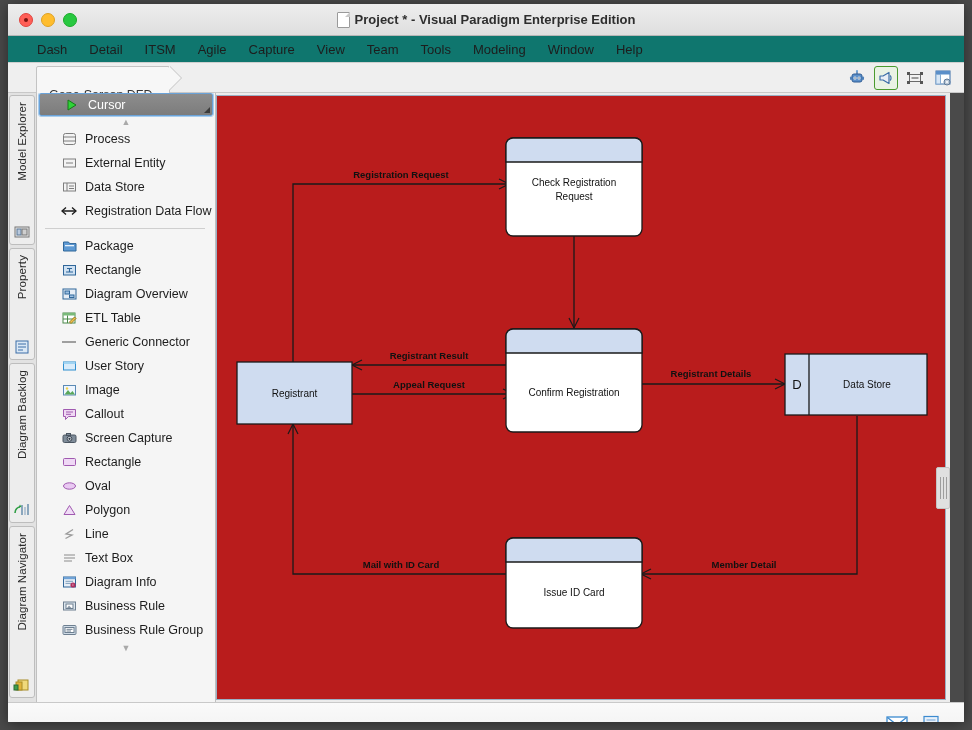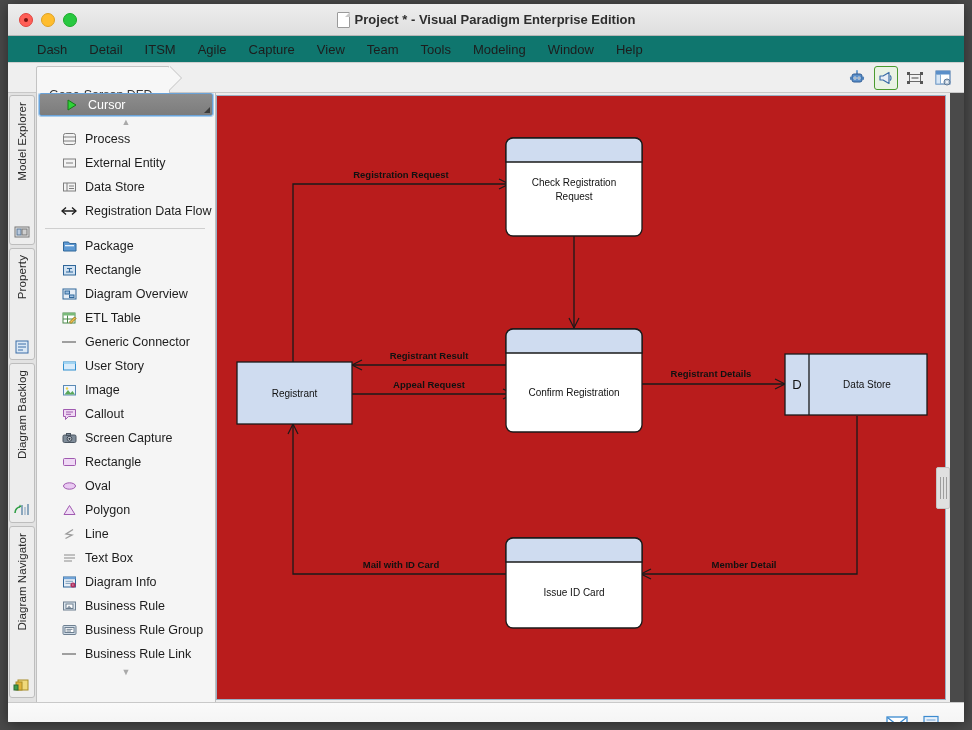--- a/index.html
+++ b/index.html
@@ -494,28 +494,20 @@
           <svg width="15" height="14" viewBox="0 0 15 14">
             <rect x="1" y="2.5" width="13" height="9" rx="1" fill="#cfdbe6" stroke="#6d7f90"></rect>
             <rect x="3" y="4.5" width="9" height="5" fill="#ffffff" stroke="#6d7f90"></rect>
             <line x1="4.5" y1="6.3" x2="10.5" y2="6.3" stroke="#6d7f90"></line>
             <line x1="4.5" y1="8" x2="9" y2="8" stroke="#6d7f90"></line>
           </svg>
         </span>
         <span>Business Rule Group</span>
       </div>
 
-      <div class="pal-item">
-        <span class="pal-ico">
-          <svg width="16" height="14" viewBox="0 0 16 14">
-              <line x1="1" y1="7" x2="15" y2="7" stroke="#8a8a8a" stroke-width="1.6"></line>
-            </svg>
-        </span>
-        <span>Business Rule Link</span>
-      </div>
 
       <div class="pal-arrow">▼</div>
     </div>
 
     <div class="canvas-wrap">
       <svg width="728" height="603" viewBox="0 0 728 603">
         <defs>
           <marker id="ah" markerWidth="14" markerHeight="12" refX="12" refY="6" orient="auto" markerUnits="userSpaceOnUse">
             <path d="M2 1 L12 6 L2 11" fill="none" stroke="#1a1a1a" stroke-width="1.2"></path>
           </marker>

